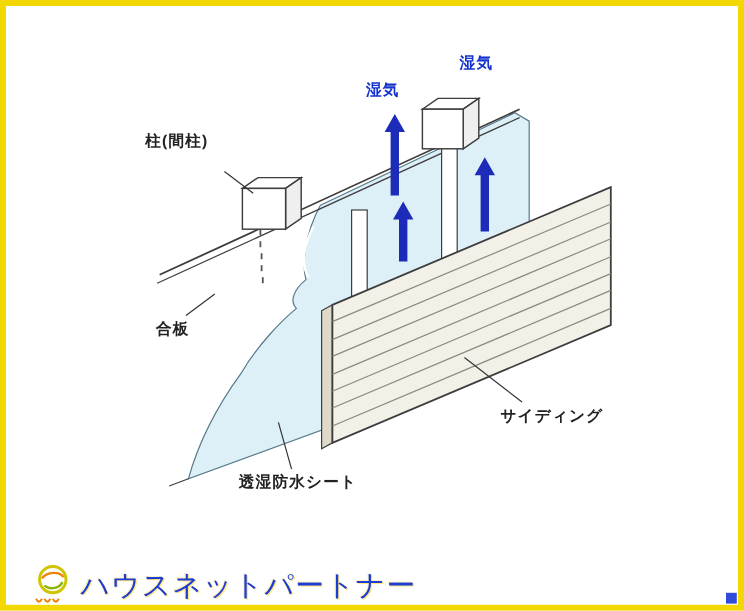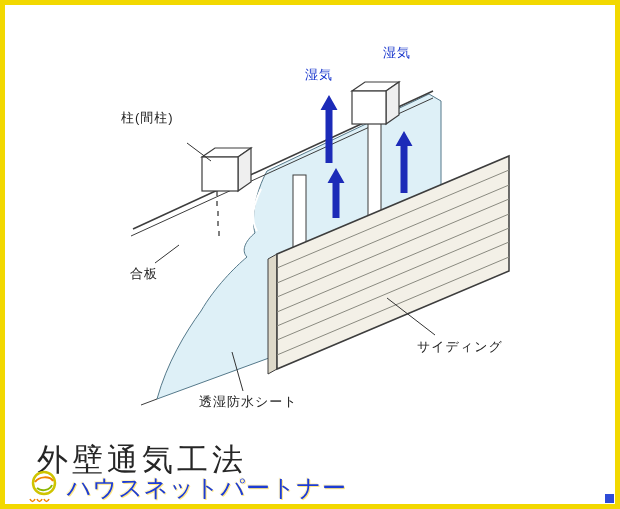--- a/index.html
+++ b/index.html
@@ -11,20 +11,21 @@
     background:#ffffff;
     overflow:hidden;
   }
   .diagram-svg { position:absolute; left:0; top:0; }
   .lbl {
     position:absolute;
     font-size:13px;
     color:#222222;
     letter-spacing:1px;
     white-space:nowrap;
+    font-weight:bold;
   }
   .lbl-blue { color:#1533cc; }
   .title {
     position:absolute;
     left:32px; top:434px;
     font-family:"Liberation Serif","DejaVu Serif",serif;
     font-size:31px;
     color:#262626;
     letter-spacing:4px;
     white-space:nowrap;
@@ -122,21 +123,20 @@
     </g>
   </svg>
 
   <div class="lbl" style="left:116px;top:104px;">柱(間柱)</div>
   <div class="lbl lbl-blue" style="left:300px;top:61px;">湿気</div>
   <div class="lbl lbl-blue" style="left:378px;top:39px;">湿気</div>
   <div class="lbl" style="left:125px;top:260px;text-align:center;">合板</div>
   <div class="lbl" style="left:412px;top:333px;">サイディング</div>
   <div class="lbl" style="left:194px;top:388px;">透湿防水シート</div>
 
-  <div class="title">外壁通気工法</div>
 
   <div class="logo">
     <svg class="logo-emblem" width="38" height="38" viewBox="0 0 38 38">
       <circle cx="19" cy="14" r="11" fill="none" stroke="#cfc400" stroke-width="2.5"></circle>
       <path d="M10,13 C14,7 25,7 28,12" fill="none" stroke="#f08300" stroke-width="2"></path>
       <path d="M12,19 C17,23 25,21 27,16" fill="none" stroke="#8db600" stroke-width="2"></path>
       <path d="M5,30 q2.5,5 5,0 M12,30 q2.5,5 5,0 M19,30 q2.5,5 5,0" fill="none" stroke="#f08300" stroke-width="1.6"></path>
     </svg>
     <span class="logo-text">ハウスネットパートナー</span>
   </div>

